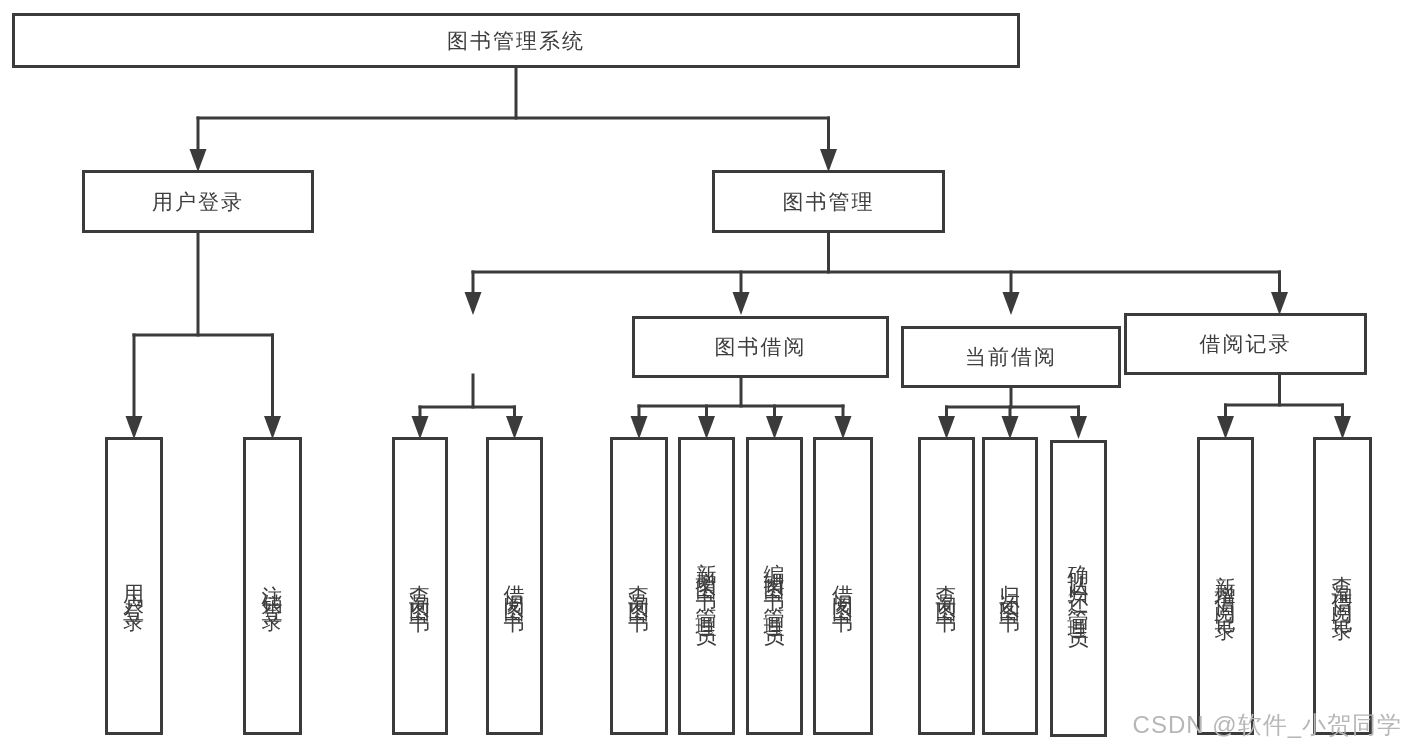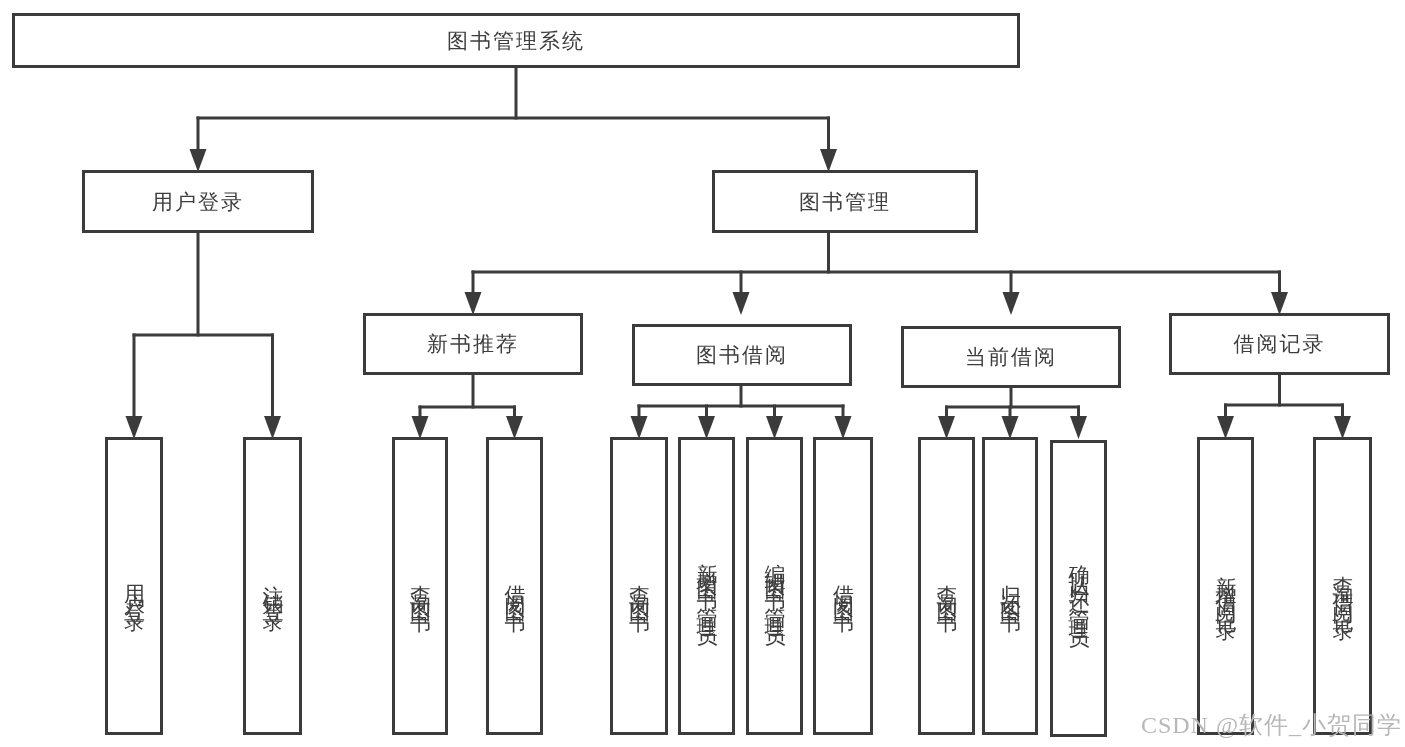--- a/index.html
+++ b/index.html
@@ -1,20 +1,20 @@
 <!DOCTYPE html>
 <html style="--line: #3b3b3b; --text: #3d3d3d; --bg: #ffffff; --wm: #b7b7b7;"><head>
 <meta charset="utf-8">
 <style>
   html,body { margin:0; padding:0; background:#ffffff; }
   .canvas {
     position:relative;
     width:1405px; height:747px;
     background:var(--bg,#ffffff);
-    font-family:Liberation Serif, serif;
+    font-family:Liberation Sans, sans-serif;
     overflow:hidden;
   }
   .connectors { position:absolute; left:0; top:0; }
   .box {
     position:absolute;
     box-sizing:border-box;
     border:3px solid var(--line,#3b3b3b);
     background:#ffffff;
     display:flex;
     align-items:center;
@@ -102,34 +102,31 @@
       <polygon points="1334,416 1351,416 1342.5,439" fill="#3b3b3b"></polygon>
     </svg>
 
   <div class="box h-box" style="left:12px;top:13px;width:1008px;height:55px">
     <span class="hlabel">图书管理系统</span>
   </div>
 
   <div class="box h-box" style="left:82px;top:170px;width:232px;height:63px">
     <span class="hlabel">用户登录</span>
   </div>
-  <div class="box h-box" style="left:712px;top:170px;width:266px;height:63px">
+  <div class="box h-box" style="left:712px;top:170px;width:233px;height:63px">
     <span class="hlabel">图书管理</span>
   </div>
 
-  <div class="box h-box" style="left:363px;top:313px;width:220px;height:62px">
-    <span class="hlabel">新书推荐</span>
-  </div>
-  <div class="box h-box" style="left:632px;top:324px;width:220px;height:62px">
+  <div class="box h-box" style="left:632px;top:316px;width:257px;height:62px">
     <span class="hlabel">图书借阅</span>
   </div>
   <div class="box h-box" style="left:901px;top:326px;width:220px;height:62px">
     <span class="hlabel">当前借阅</span>
   </div>
-  <div class="box h-box" style="left:1169px;top:313px;width:221px;height:62px">
+  <div class="box h-box" style="left:1124px;top:313px;width:243px;height:62px">
     <span class="hlabel">借阅记录</span>
   </div>
 
   <div class="box v-box" style="left:105px;top:437px;width:58px;height:298px">
     <span class="vlabel">用户登录</span>
   </div>
   <div class="box v-box" style="left:243px;top:437px;width:59px;height:298px">
     <span class="vlabel">注销登录</span>
   </div>
 

